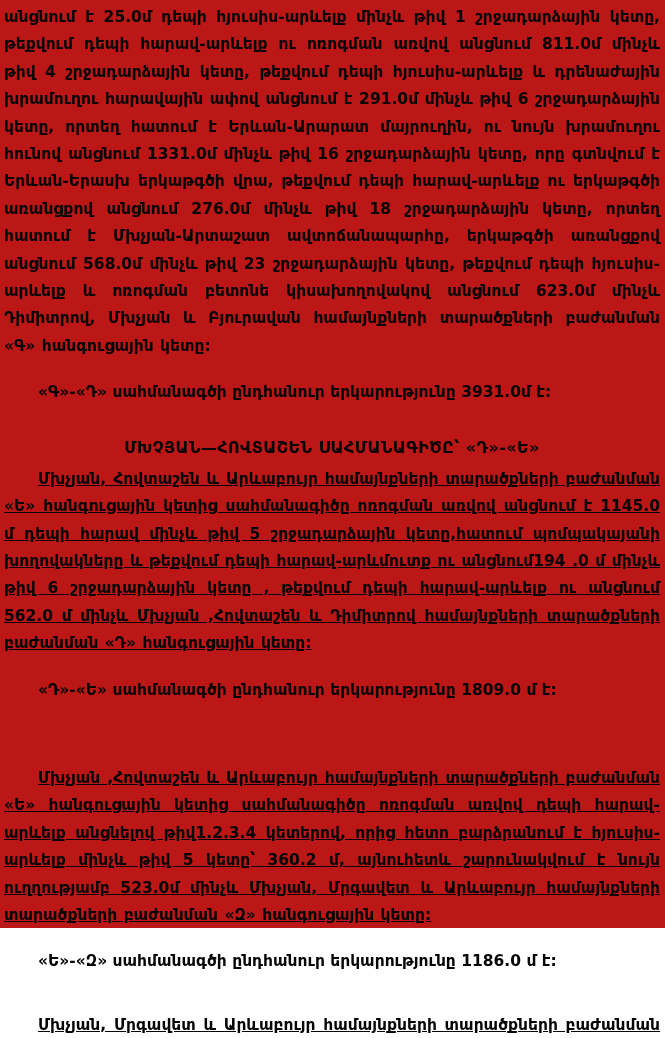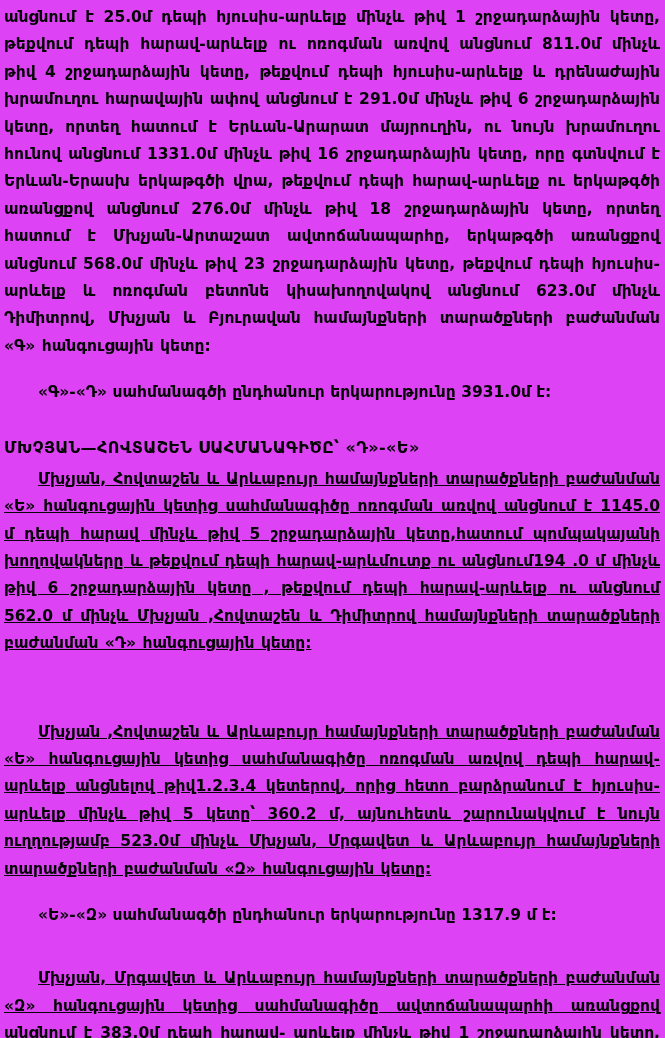--- a/index.html
+++ b/index.html
@@ -11,23 +11,23 @@
     width: 665px;
     height: 1038px;
     overflow: hidden;
     font-family: "DejaVu Sans", sans-serif;
     color: #0b0b0b;
     -webkit-font-smoothing: none;
   }
   .page {
     box-sizing: border-box;
     width: 665px;
-    height: 1038px;
+    height: 928px;
     padding: 4px 5px 15px 4px;
-    background: #d946ef;
+    background: #b91c1c;
     filter: contrast(1.05);
   }
   .para {
     font-size: 15.5px;
     line-height: 27.4px;
     font-weight: bold;
     text-align: justify;
     margin: 0;
     word-spacing: 1px;
   }
@@ -39,21 +39,21 @@
     font-size: 15.5px;
     line-height: 27.4px;
     font-weight: bold;
     text-indent: 34px;
     margin: 19px 0 0 0;
   }
   .heading {
     font-size: 16px;
     line-height: 24px;
     font-weight: bold;
-    text-align: left;
+    text-align: center;
     letter-spacing: 0.4px;
     margin: 0;
   }
   .gap-a { height: 29px; }   
   .gap-b { height: 6px;  }   
   .gap-c { height: 31px; }   
   .gap-d { height: 30px; }   
   .gap-e { height: 27px; }   
   .gap-f { height: 9px;  }   
 </style>
@@ -67,29 +67,30 @@
   <p class="summary">«Գ»-«Դ» սահմանագծի ընդհանուր երկարությունը 3931.0մ է:</p>
 
   <div class="gap-a"></div>
 
   <h2 class="heading">ՄԽՉՅԱՆ—ՀՈՎՏԱՇԵՆ ՍԱՀՄԱՆԱԳԻԾԸ՝ «Դ»-«Ե»</h2>
 
   <div class="gap-b"></div>
 
   <p class="para indent">Մխչյան, Հովտաշեն և Արևաբույր համայնքների տարածքների բաժանման «Ե» հանգուցային կետից սահմանագիծը ոռոգման առվով անցնում է 1145.0 մ դեպի հարավ մինչև թիվ 5 շրջադարձային կետը,հատում պոմպակայանի խողովակները և թեքվում դեպի հարավ-արևմուտք ու անցնում194 .0 մ մինչև թիվ 6 շրջադարձային կետը , թեքվում դեպի հարավ-արևելք ու անցնում 562.0 մ մինչև Մխչյան ,Հովտաշեն և Դիմիտրով համայնքների տարածքների բաժանման «Դ» հանգուցային կետը:</p>
 
+  <p class="summary">«Դ»-«Ե» սահմանագծի ընդհանուր երկարությունը 1809.0 մ է:</p>
 
   <div class="gap-c"></div>
 
 
   <div class="gap-d"></div>
 
   <p class="para indent">Մխչյան ,Հովտաշեն և Արևաբույր համայնքների տարածքների բաժանման «Ե» հանգուցային կետից սահմանագիծը ոռոգման առվով դեպի հարավ-արևելք անցնելով թիվ1.2.3.4 կետերով, որից հետո բարձրանում է հյուսիս-արևելք մինչև թիվ 5 կետը՝ 360.2 մ, այնուհետև շարունակվում է նույն ուղղությամբ 523.0մ մինչև Մխչյան, Մրգավետ և Արևաբույր համայնքների տարածքների բաժանման «Զ» հանգուցային կետը:</p>
 
-  <p class="summary">«Ե»-«Զ» սահմանագծի ընդհանուր երկարությունը 1317.9 մ է:</p>
+  <p class="summary">«Ե»-«Զ» սահմանագծի ընդհանուր երկարությունը 1186.0 մ է:</p>
 
   <div class="gap-e"></div>
 
 
   <div class="gap-f"></div>
 
   <p class="para indent">Մխչյան, Մրգավետ և Արևաբույր համայնքների տարածքների բաժանման «Զ» հանգուցային կետից սահմանագիծը ավտոճանապարհի առանցքով անցնում է 383.0մ դեպի հարավ- արևելք մինչև թիվ 1 շրջադարձային կետը, որտեղ հատում է Երևան-</p>
 
 </div>
 

